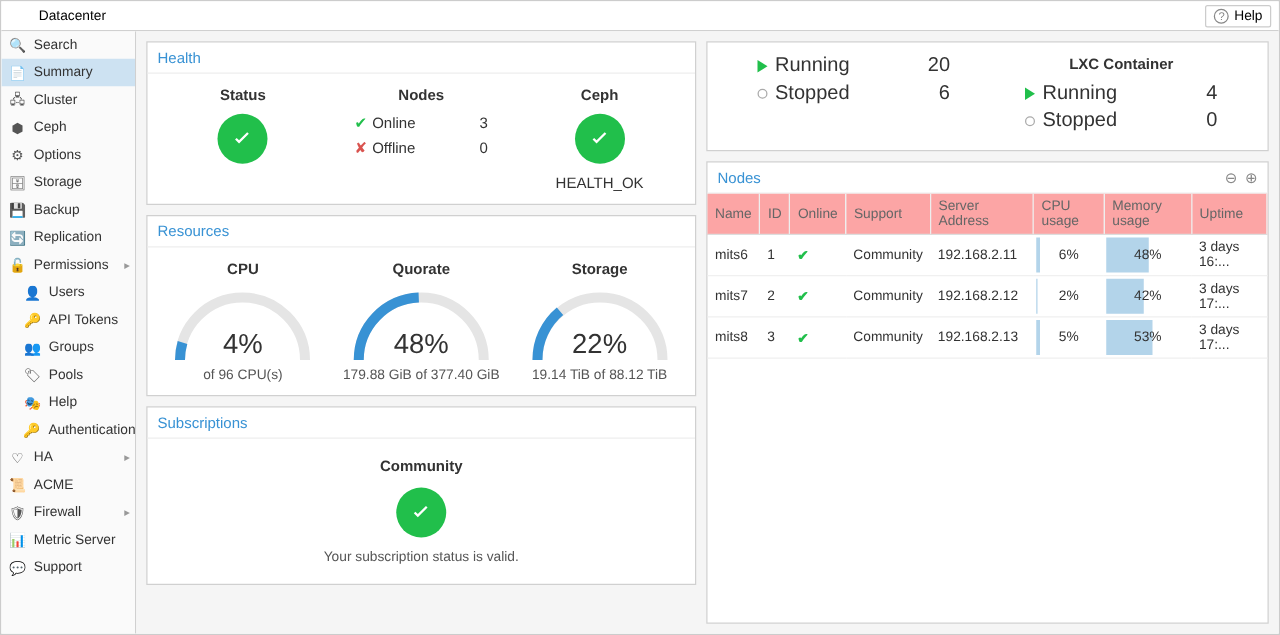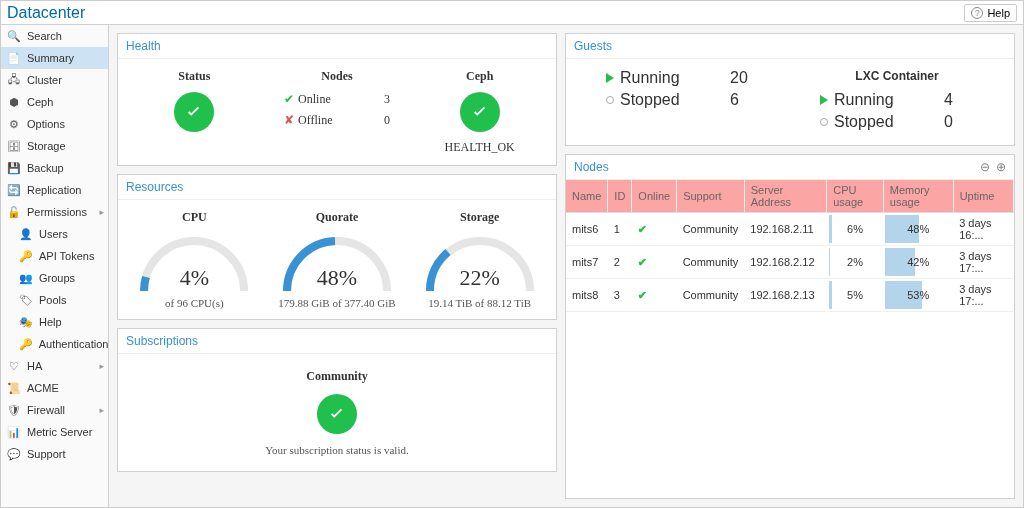--- a/index.html
+++ b/index.html
@@ -1,34 +1,34 @@
 <!DOCTYPE html>
 <html><head>
 <meta charset="utf-8">
 <style>
 * { margin: 0; padding: 0; box-sizing: border-box; }
 body { font-family: Arial, Helvetica, sans-serif; font-size: 12px; color: #333; background: #f5f5f5; }
 .window { width: 1024px; height: 508px; background: #fff; border: 1px solid #ccc; display: flex; flex-direction: column; overflow: hidden; }
 .header { height: 24px; background: #fff; border-bottom: 1px solid #d0d0d0; display: flex; align-items: center; padding: 0 6px; justify-content: space-between; }
-.header-title { font-size: 16px; color: #0369a1; }
+.header-title { font-size: 11px; color: #000000; margin-left: 24px; }
 .help-btn { display: flex; align-items: center; gap: 4px; padding: 2px 6px; border: 1px solid #ccc; border-radius: 2px; background: #fff; font-size: 11px; cursor: pointer; }
 .help-btn .icon { width: 12px; height: 12px; border: 1px solid #888; border-radius: 50%; display: inline-flex; align-items: center; justify-content: center; font-size: 9px; color: #888; }
 .body { flex: 1; display: flex; overflow: hidden; }
 .sidebar { width: 108px; background: #fafafa; border-right: 1px solid #d0d0d0; overflow-y: auto; }
 .sidebar-item { display: flex; align-items: center; gap: 6px; padding: 4px 6px; font-size: 11px; color: #333; cursor: pointer; position: relative; }
 .sidebar-item.child { padding-left: 18px; }
 .sidebar-item.selected { background: #cde2f2; }
 .sidebar-item .expand { position: absolute; right: 4px; color: #999; font-size: 9px; }
 .side-icon { width: 14px; height: 14px; display: inline-flex; align-items: center; justify-content: center; color: #555; font-size: 11px; }
 .content { flex: 1; padding: 8px; background: #f5f5f5; overflow: auto; display: flex; gap: 8px; }
 .col-left { flex: 1; display: flex; flex-direction: column; gap: 8px; }
 .col-right { width: 450px; display: flex; flex-direction: column; gap: 8px; }
 .panel { background: #fff; border: 1px solid #d0d0d0; display: flex; flex-direction: column; }
 .panel-header { padding: 5px 8px; color: #3892d4; font-size: 12px; border-bottom: 1px solid #eee; display: flex; justify-content: space-between; align-items: center; }
-.panel-body { padding: 10px; font-family: Liberation Serif, serif; }
+.panel-body { padding: 10px; }
 .health-body { display: flex; gap: 10px; }
 .health-col { flex: 1; display: flex; flex-direction: column; align-items: center; gap: 8px; }
 .health-title { font-weight: bold; font-size: 12px; }
 .big-check { width: 40px; height: 40px; border-radius: 50%; background: #21bf4b; display: flex; align-items: center; justify-content: center; }
 .big-check svg { width: 22px; height: 22px; fill: #fff; }
 .node-stats { display: flex; flex-direction: column; gap: 6px; font-size: 12px; }
 .node-row { display: flex; gap: 30px; align-items: center; }
 .node-row .ni { display: flex; align-items: center; gap: 4px; width: 70px; }
 .cluster-info { font-size: 11px; color: #555; margin-top: 6px; align-self: flex-start; }
 .resources-body { display: flex; gap: 10px; }
@@ -39,21 +39,21 @@
 .gauge-val { position: absolute; bottom: 0; left: 0; right: 0; text-align: center; font-size: 22px; color: #333; }
 .res-sub { font-size: 11px; color: #555; }
 .sub-body { display: flex; flex-direction: column; align-items: center; gap: 10px; padding: 15px; }
 .sub-title { font-weight: bold; }
 .sub-text { font-size: 11px; color: #555; }
 .guests-body { display: flex; gap: 20px; padding: 10px 20px; }
 .guest-col { flex: 1; }
 .guest-title { font-weight: bold; text-align: center; margin-bottom: 8px; }
 .guest-row { display: flex; align-items: center; gap: 6px; font-size: 16px; margin-bottom: 4px; padding: 0 20px; }
 .guest-row .lbl { flex: 1; }
-.guest-row .val { width: 30px; text-align: left; }
+.guest-row .val { width: 30px; text-align: right; }
 .dot-play { width: 0; height: 0; border-left: 8px solid #21bf4b; border-top: 5px solid transparent; border-bottom: 5px solid transparent; }
 .dot-stop { width: 8px; height: 8px; border: 1px solid #aaa; border-radius: 50%; }
 .header-tools { display: flex; gap: 6px; color: #888; font-size: 12px; }
 .header-tools span { cursor: pointer; }
 .nodes-table { width: 100%; border-collapse: collapse; font-size: 11px; }
 .nodes-table th { text-align: left; font-weight: normal; color: #666; padding: 4px 6px; border-bottom: 1px solid #ddd; border-right: 1px solid #eee; background: #fca5a5; }
 .nodes-table td { padding: 4px 6px; border-bottom: 1px solid #f0f0f0; }
 .pct-cell { position: relative; text-align: center; }
 .pct-bar { position: absolute; top: 2px; left: 2px; bottom: 2px; background: #b3d4ea; z-index: 0; }
 .pct-txt { position: relative; z-index: 1; }
@@ -257,23 +257,20 @@
                   <path d="M9 16.2l-3.5-3.5 1.4-1.4L9 13.4l7.1-7.1 1.4 1.4z"></path>
                 </svg>
               </div>
             <div class="sub-text">Your subscription status is valid.</div>
           </div>
         </div>
       </div>
 
       <div class="col-right">
         <div class="panel">
-          <div class="panel-header">
-              <span>Guests</span>
-            </div>
           <div class="guests-body">
             <div class="guest-col">
               <div class="guest-row">
                   <span class="dot-play"></span>
                   <span class="lbl">Running</span>
                   <span class="val">20</span>
                 </div>
               <div class="guest-row">
                   <span class="dot-stop"></span>
                   <span class="lbl">Stopped</span>

